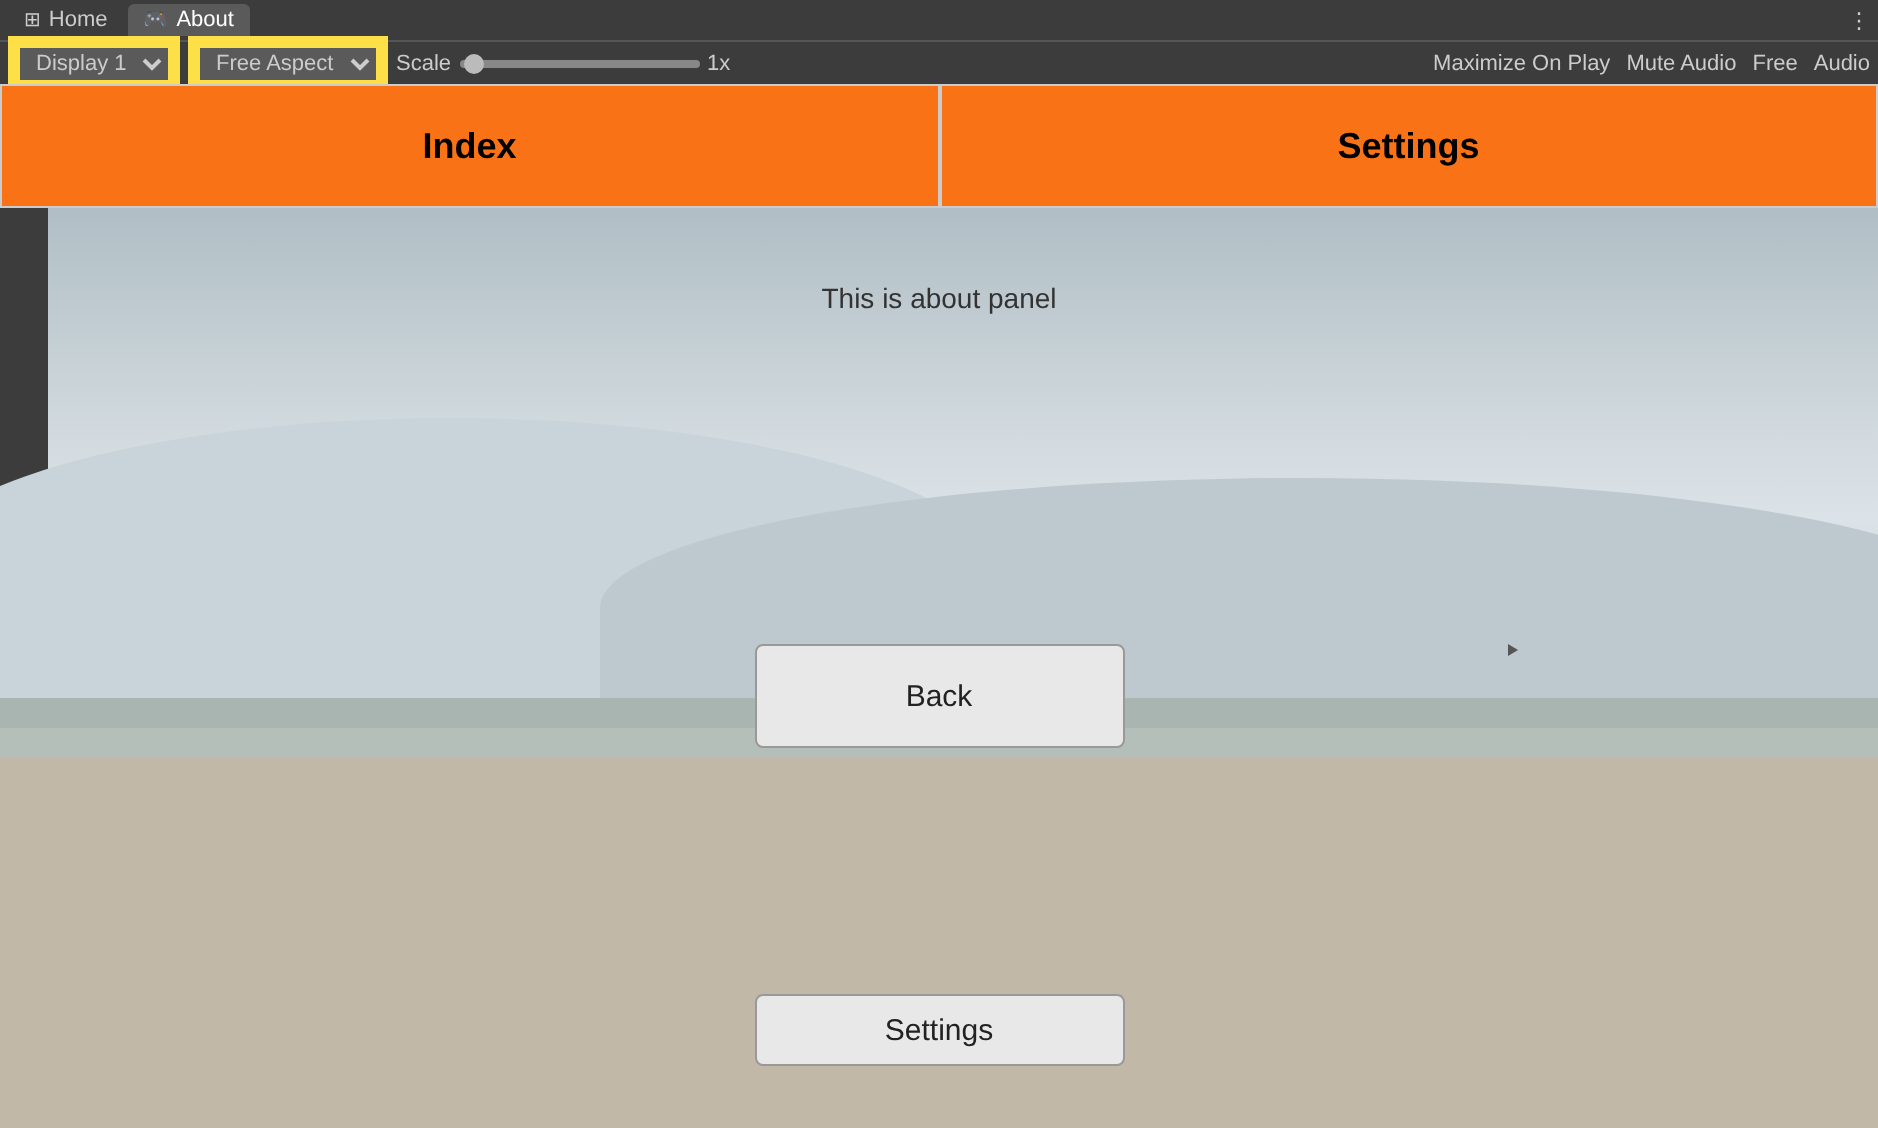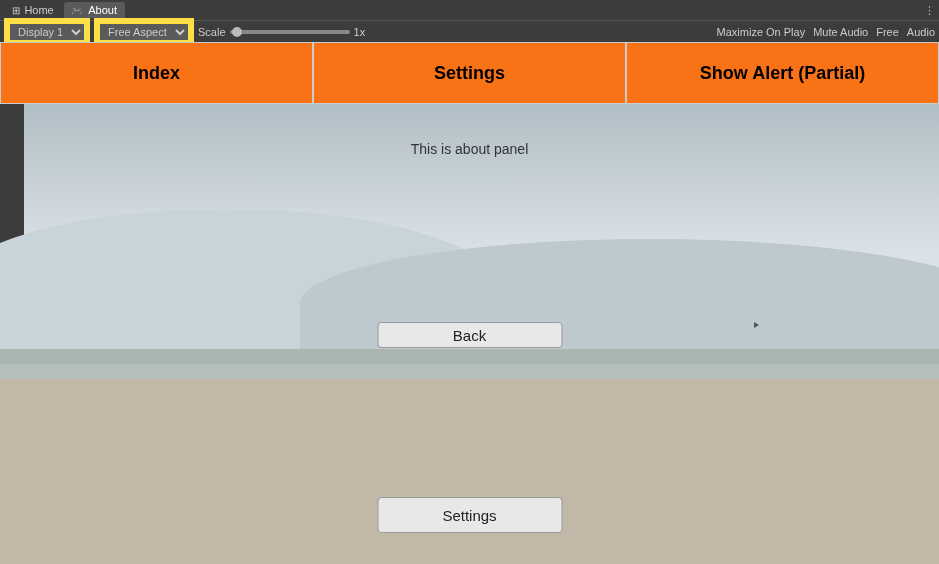--- a/index.html
+++ b/index.html
@@ -192,21 +192,21 @@
       font-size: 14px;
       line-height: 1.5;
     }
 
     .back-button {
       position: absolute;
       top: 218px;
       left: 50%;
       transform: translateX(-50%);
       width: 185px;
-      height: 26px;
+      height: 52px;
       background: #e8e8e8;
       border: 1px solid #999;
       border-radius: 4px;
       font-size: 15px;
       color: #222;
       cursor: pointer;
       pointer-events: all;
       display: flex;
       align-items: center;
       justify-content: center;
@@ -287,23 +287,20 @@
   </div>
 </div>
 
 <div class="nav-tabs">
   <div class="nav-tab">
     <span>Index</span>
   </div>
   <div class="nav-tab">
     <span>Settings</span>
   </div>
-  <div class="nav-tab">
-    <span>Show Alert (Partial)</span>
-  </div>
 </div>
 
 <div class="viewport">
 
   <div class="sky-top"></div>
 
   <div class="hill-1"></div>
   <div class="hill-2"></div>
   <div class="ground-strip"></div>
   <div class="ground-mid"></div>

